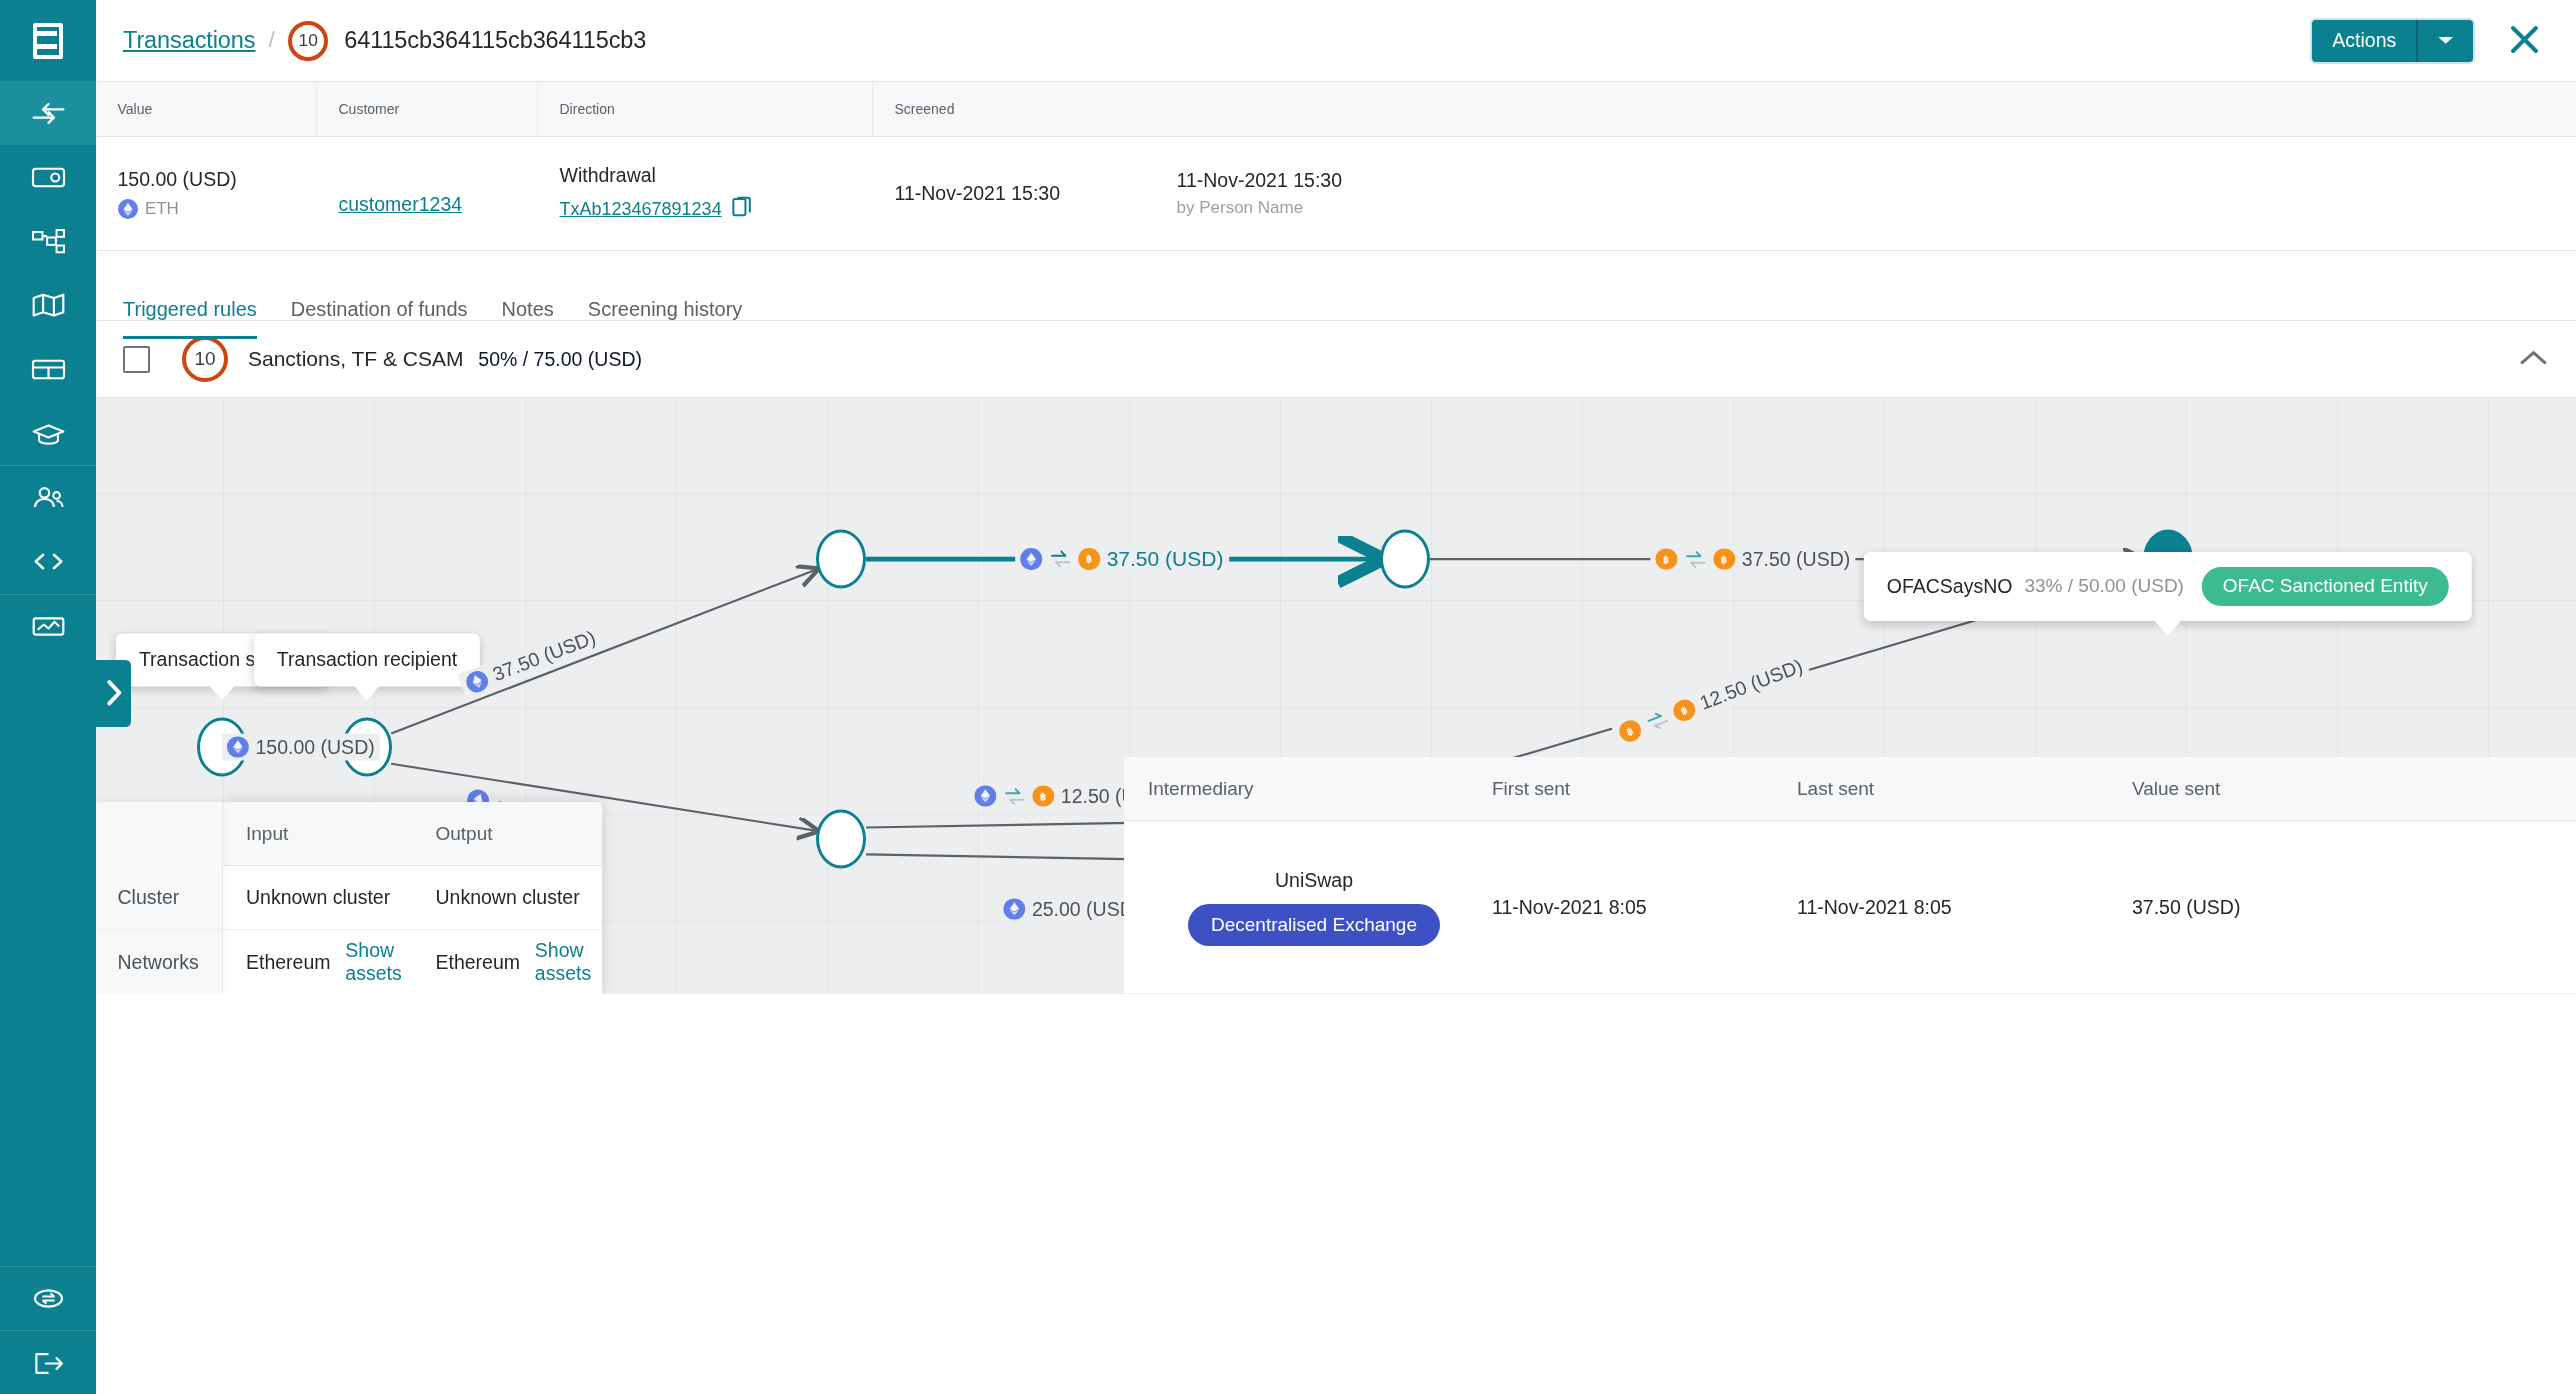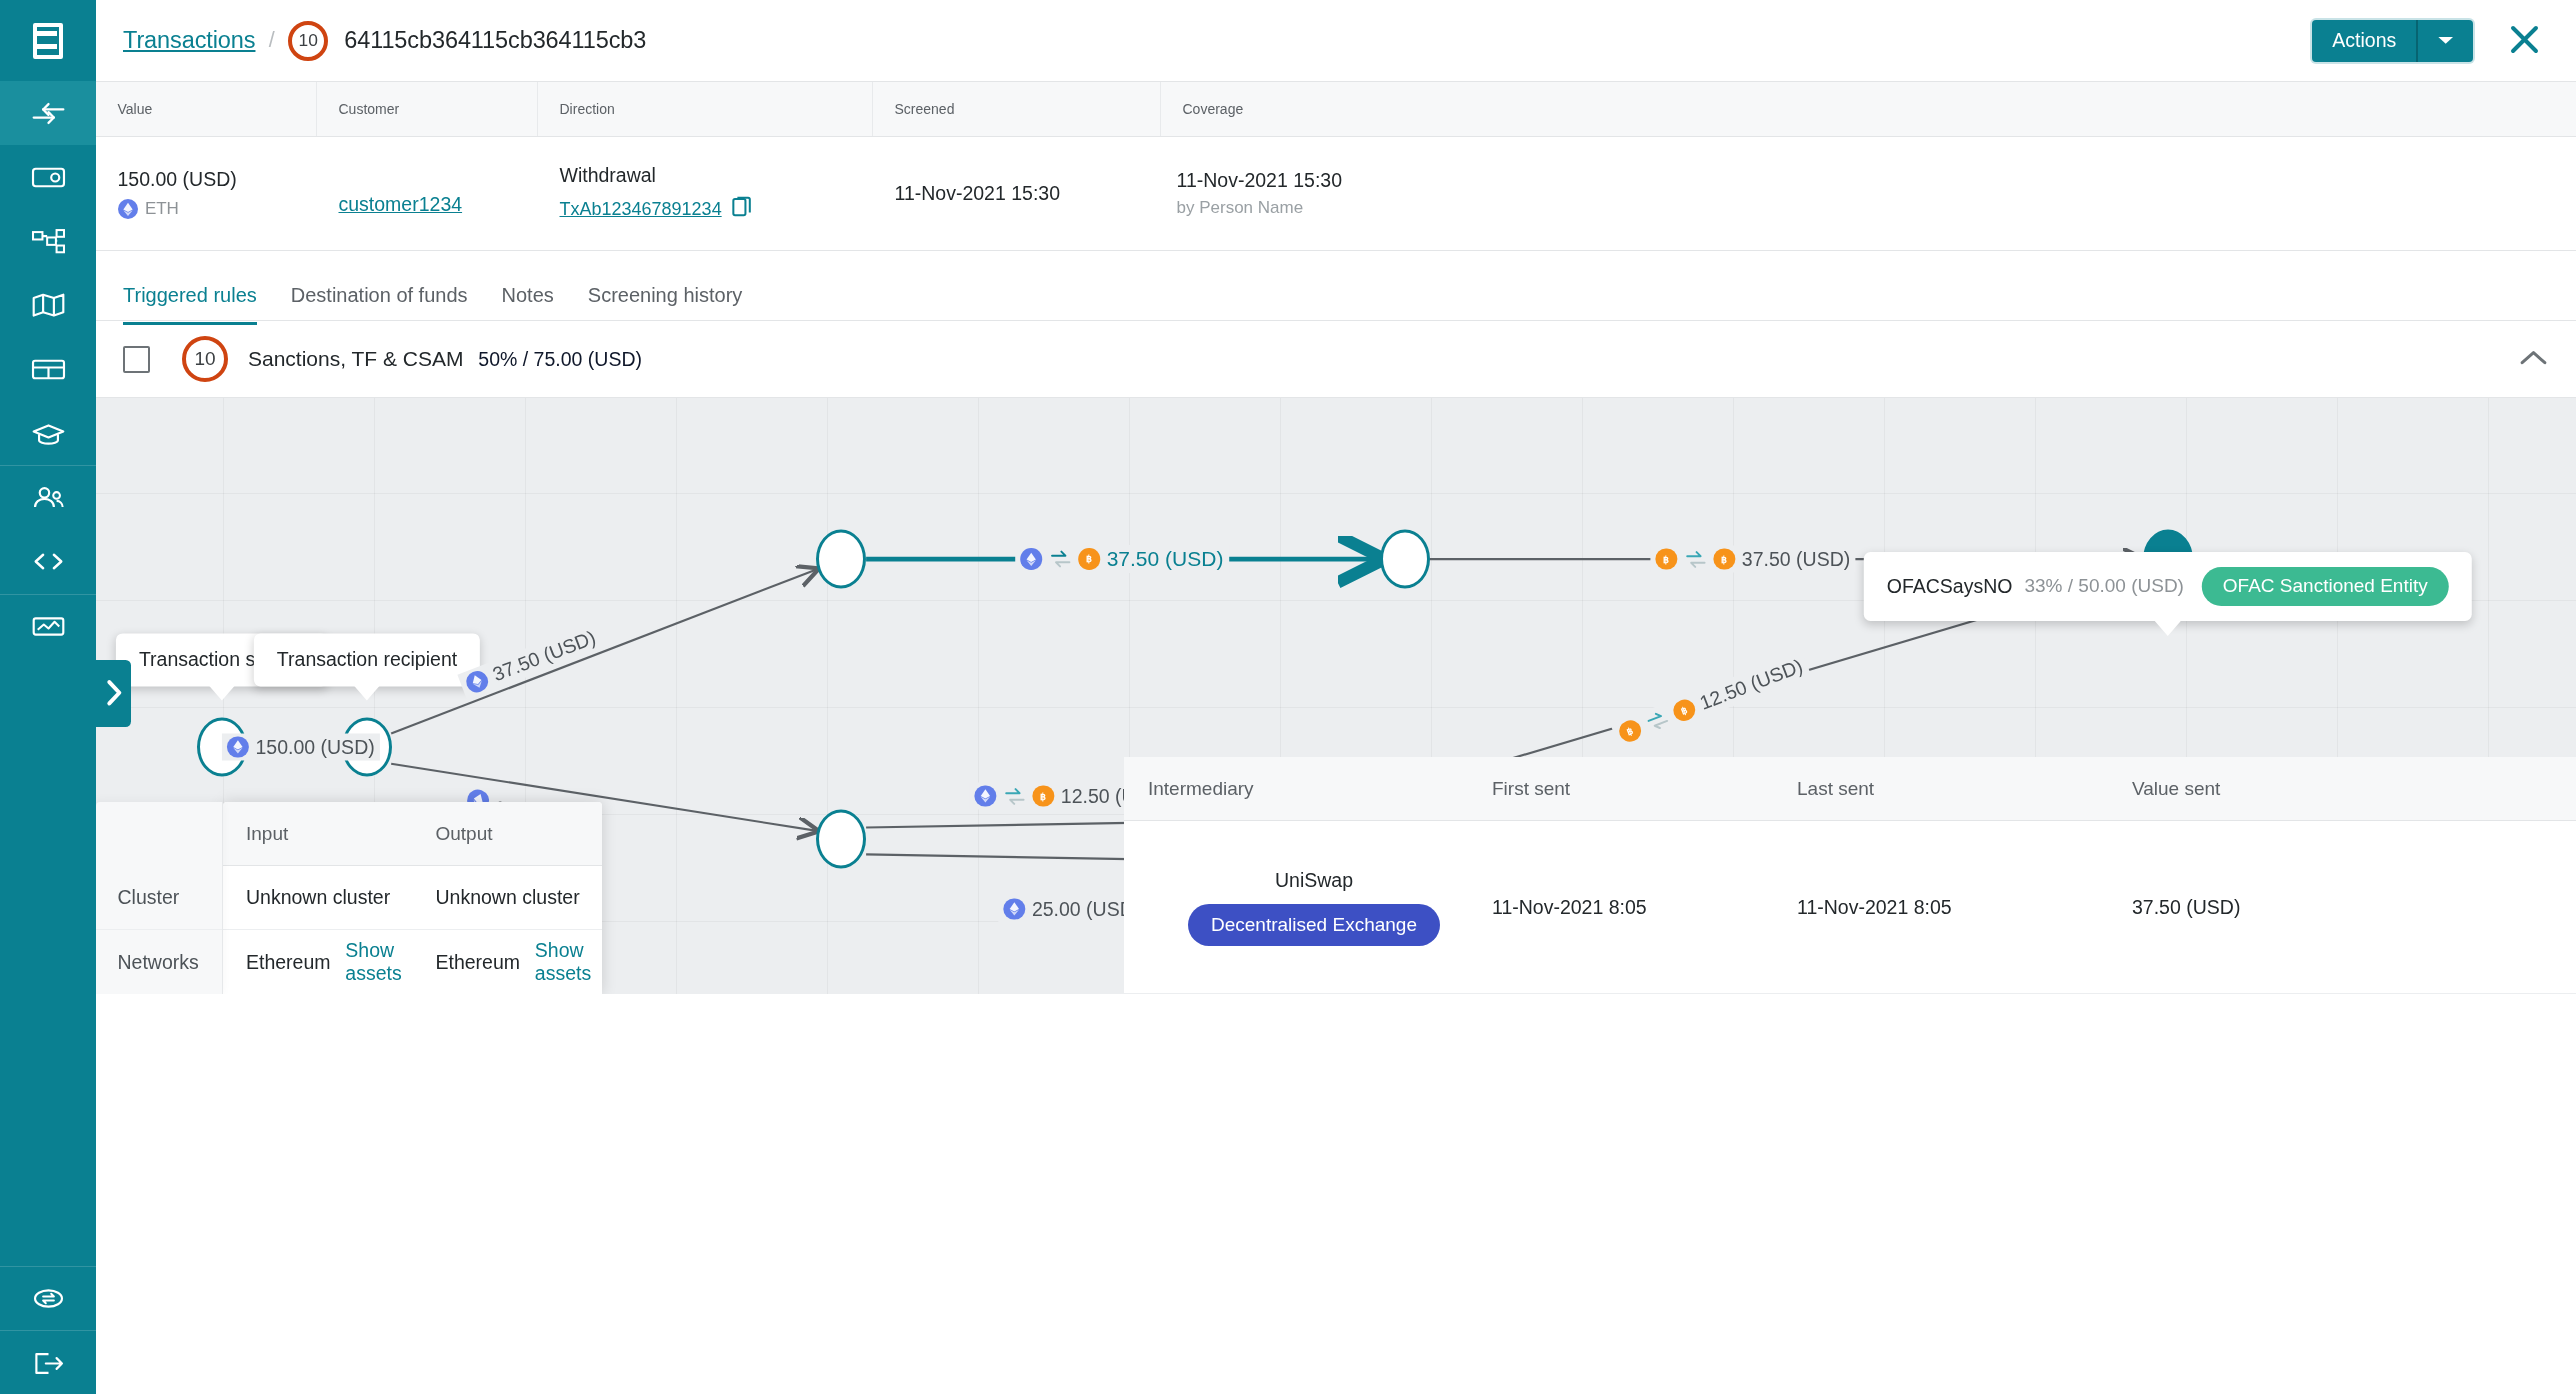--- a/index.html
+++ b/index.html
@@ -112,21 +112,21 @@
     width: 23px; height: 23px; display: inline-flex; align-items: center; justify-content: center;
   }
 
   
   #tabs {
     height: 70px; display: flex; align-items: flex-end; padding: 0 0 0 27px;
     border-bottom: 1.3px solid #e3e5e7; background: #fff;
   }
   .tab {
     font-size: 20px; color: #5c6166; padding: 0 0 14.8px 0; margin-right: 34px; cursor: pointer;
-    border-bottom: 3.4px solid transparent; position: relative; top: 5px;
+    border-bottom: 3.4px solid transparent; position: relative; top: 19px;
   }
   .tab.active { color: #0a8091; border-bottom-color: #0a8091; }
 
   
   #rule-row {
     height: 77px; display: flex; align-items: center; padding: 0 27px 0 27px;
     border-bottom: 0.7px solid #e3e5e7; background: #fff;
   }
   .rule-check {
     width: 27px; height: 27px; border: 2.7px solid #6d7377; border-radius: 2px;
@@ -394,21 +394,20 @@
         </div>
       </div>
     </div>
 
     <div id="summary">
       <div class="thead">
         <div class="th c-value">Value</div>
         <div class="th c-cust">Customer</div>
         <div class="th c-dir">Direction</div>
         <div class="th c-scr">Screened</div>
-        <div class="th c-cov">Coverage</div>
       </div>
 
       <div class="trow">
         <div class="td c-value">
           <span>150.00 (USD)</span>
           <span class="asset-line">
             <span class="eth-coin">
               <svg width="12" height="14.8" viewBox="0 0 18 22">
                   <path d="M9 1L2 11l7 4 7-4z" fill="#fff" opacity="0.92"></path>
                   <path d="M9 16.2L2 12.4 9 21l7-8.6z" fill="#fff" opacity="0.7"></path>

